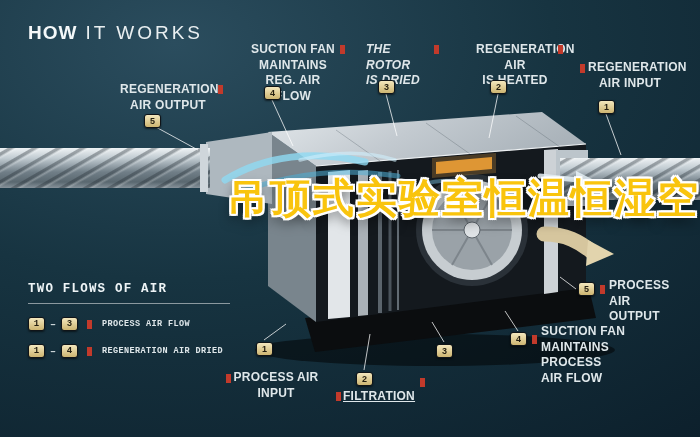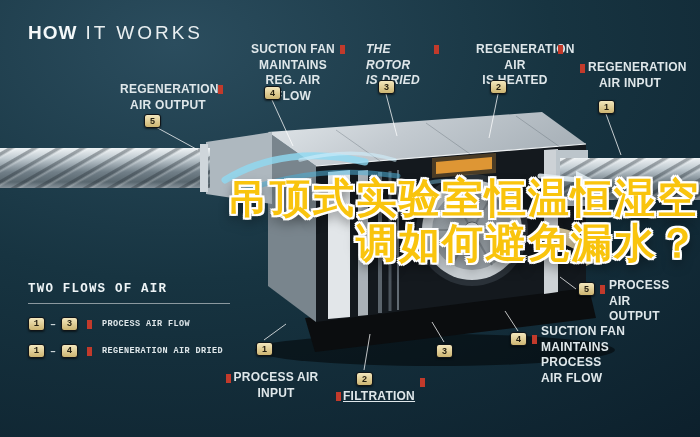--- a/index.html
+++ b/index.html
@@ -217,21 +217,20 @@
       <polyline points="264,340 286,324"></polyline>
     </g>
   </svg>
 
   <div id="header">
     <span class="title-bold">HOW</span><span class="title-light">IT WORKS</span>
   </div>
 
   <div id="overlay-title">
     <div>吊顶式实验室恒温恒湿空</div>
-    <div>调如何避免漏水？</div>
   </div>
 
   <div class="co" id="co-regen-out">
     <div class="c-text">REGENERATION
 AIR OUTPUT</div>
     <span class="redbar"></span>
     <span class="badge">5</span>
   </div>
 
   <div class="co" id="co-suction-reg">

